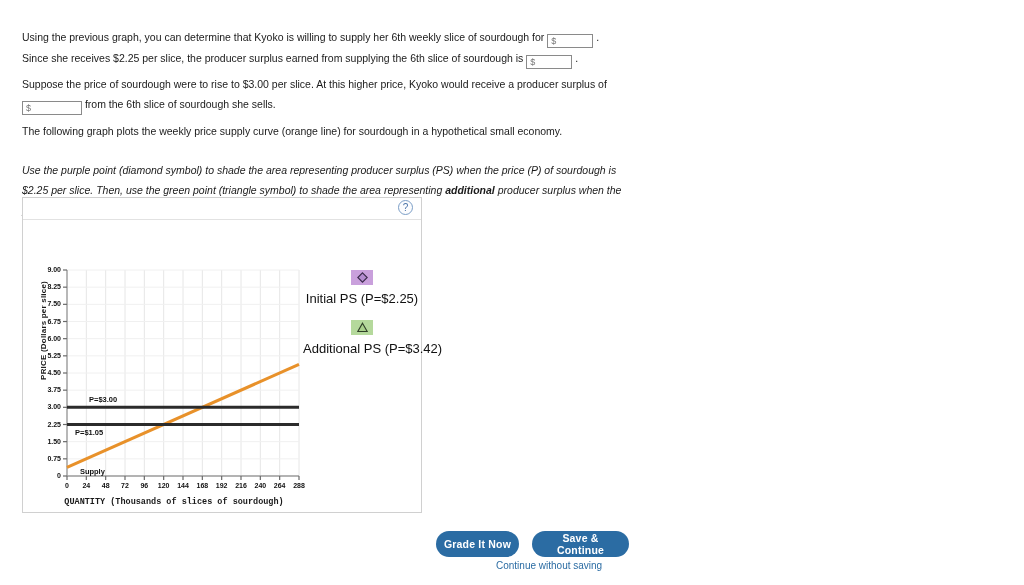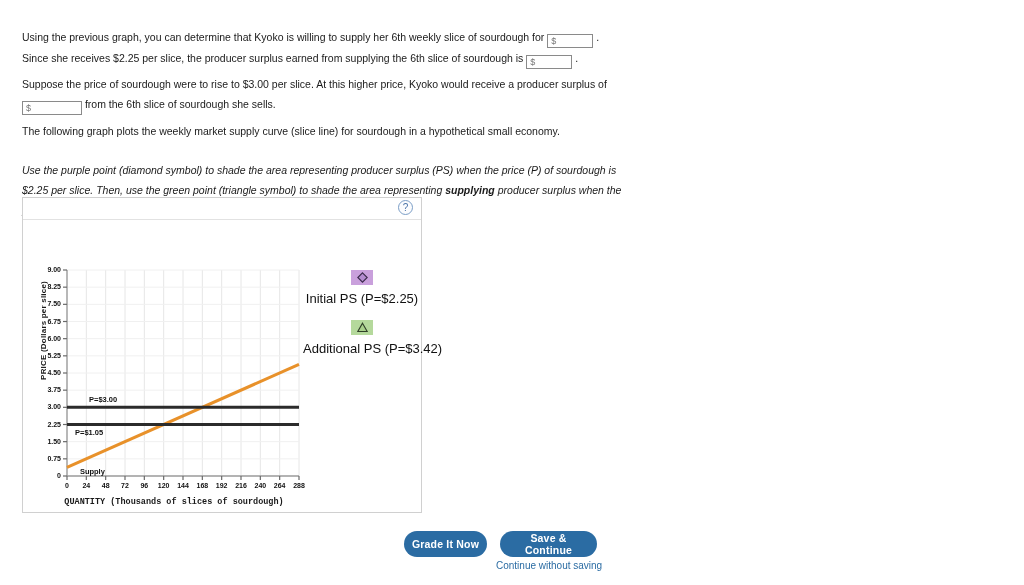--- a/index.html
+++ b/index.html
@@ -151,20 +151,21 @@
     height: 26px;
     background: #2b6ca3;
     color: #fff;
     border: none;
     border-radius: 13px;
     font-size: 10.5px;
     font-weight: bold;
     font-family: "Liberation Sans", sans-serif;
     cursor: pointer;
     letter-spacing: .2px;
+    margin-left: 32px;
   }
   #grade-btn { left: 404px; top: 531px; width: 83px; }
   #save-btn  { left: 500px; top: 531px; width: 97px; }
   .link-continue {
     position: absolute;
     left: 496px; top: 560px;
     font-size: 10px;
     color: #2b6ca3;
     cursor: pointer;
   }
@@ -182,26 +183,26 @@
     <span>.</span>
   </div>
 
   <div class="qtext para2">
     <span>Suppose the price of sourdough were to rise to $3.00 per slice. At this higher price, Kyoko would receive a producer surplus of</span>
     <input class="blank wide" id="ans3" placeholder="$" style="">
     <span>from the 6th slice of sourdough she sells.</span>
   </div>
 
   <div class="qtext para3">
-    <span>The following graph plots the weekly market supply curve (slice line) for sourdough in a hypothetical small economy.</span>
+    <span>The following graph plots the weekly price supply curve (orange line) for sourdough in a hypothetical small economy.</span>
   </div>
 
   <div class="qtext para4">
     <span>Use the purple point (diamond symbol) to shade the area representing producer surplus (PS) when the price (P) of sourdough is $2.25 per slice. Then, use the green point (triangle symbol) to shade the area representing</span>
-    <span class="bold-it">supplying</span>
+    <span class="bold-it">additional</span>
     <span>producer surplus when the price rises to $3.00 per slice.</span>
   </div>
 
   <div class="panel">
     <div class="panel-bar">
       <div class="help-icon">?</div>
     </div>
 
 
     <div class="plotwrap">

